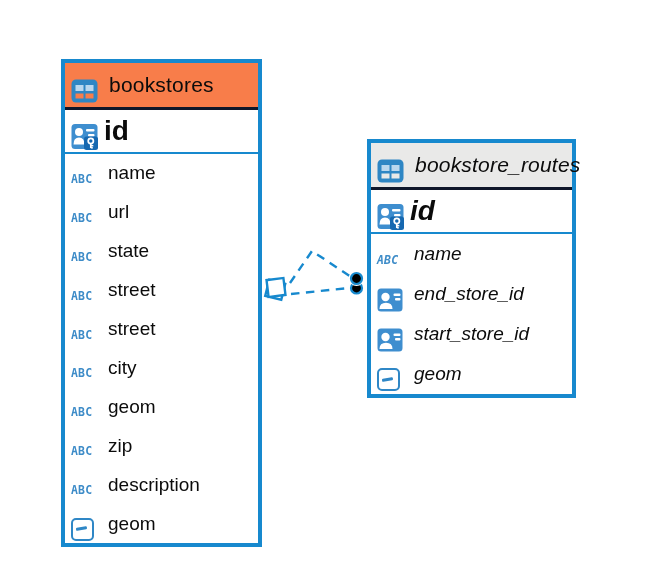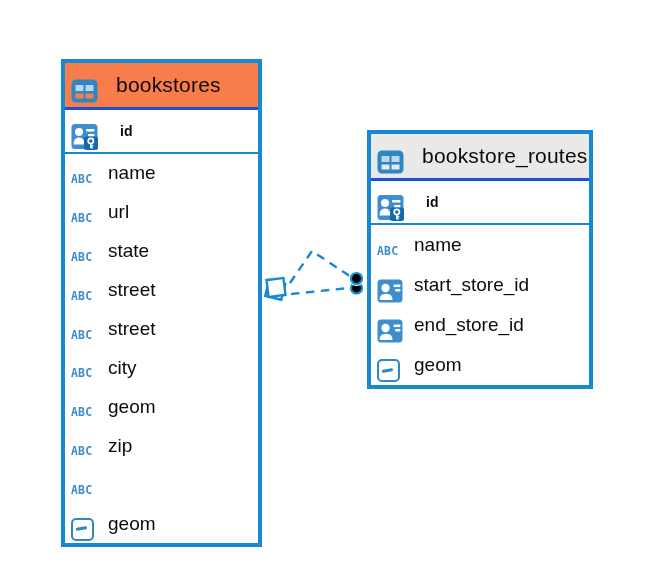--- a/index.html
+++ b/index.html
@@ -6,30 +6,30 @@
   *{box-sizing:border-box;}
   #canvas{
     position:relative;width:654px;height:570px;background:#ffffff;overflow:hidden;
     font-family:"Liberation Sans","DejaVu Sans",sans-serif;color:#0b0b0b;
   }
   .erd-table{
     position:absolute;background:#ffffff;border:4px solid #1789ce;
     display:flex;flex-direction:column;z-index:2;
   }
   #tbl-bookstores{left:61px;top:59px;width:201px;height:488px;}
-  #tbl-bookstore-routes{left:367px;top:130px;width:226px;height:259px;}
+  #tbl-bookstore-routes{left:367px;top:139px;width:209px;height:259px;font-style:italic;}
   .thead{
-    display:flex;align-items:center;gap:16px;padding:0 6px;height:47px;flex:none;
-    border-bottom:3px solid #1d4ed8;font-size:21px;letter-spacing:.2px;
+    display:flex;align-items:center;gap:9px;padding:0 6px;height:47px;flex:none;
+    border-bottom:3px solid #0f172a;font-size:21px;letter-spacing:.2px;
   }
   .thead.orange{background:#f87d4a;}
   .thead.gray{background:#e9e9e8;}
   .pkrow{
-    display:flex;align-items:center;gap:20px;padding:0 6px;height:44px;flex:none;
-    border-bottom:2px solid #1789ce;font-size:14px;font-weight:bold;
+    display:flex;align-items:center;gap:4px;padding:0 6px;height:44px;flex:none;
+    border-bottom:2px solid #1789ce;font-size:28px;font-weight:bold;
   }
   .fields{display:flex;flex-direction:column;flex:1;}
   .frow{display:flex;align-items:center;gap:8px;padding:0 6px;flex:1;font-size:19px;}
   .icel{width:29px;flex:none;display:flex;align-items:center;margin-top:11px;}
   .abc{
     font-family:"DejaVu Sans Mono","Liberation Mono",monospace;font-weight:bold;
     font-size:11.5px;color:#3e8cc8;letter-spacing:.2px;transform:scaleY(1.08);
   }
   .geomicon{
     width:23px;height:23px;border:2.6px solid #2f87c6;border-radius:5px;position:relative;display:inline-block;
@@ -122,20 +122,21 @@
       <div class="frow">
         <span class="icel">
             <span class="abc">ABC</span>
           </span>
         <span class="fname">zip</span>
       </div>
       <div class="frow">
         <span class="icel">
             <span class="abc">ABC</span>
           </span>
+        <span class="fname">description</span>
       </div>
       <div class="frow">
         <span class="icel">
             <span class="geomicon">
               <span class="dash"></span>
             </span>
           </span>
         <span class="fname">geom</span>
       </div>
     </div>
@@ -181,33 +182,33 @@
       <div class="frow">
         <span class="icel">
           <svg width="26" height="24" viewBox="0 0 26 24">
             <rect x="0.5" y="0.5" width="25" height="23" rx="3.5" fill="#3e8ecf"></rect>
             <circle cx="8.5" cy="9" r="4.2" fill="#fff"></circle>
             <path d="M2.5 21 Q2.5 14.8 9 14.8 Q15.5 14.8 15.5 21 Z" fill="#fff"></path>
             <rect x="16.5" y="5.5" width="7" height="2.6" rx="1" fill="#fff"></rect>
             <rect x="18" y="10" width="5.5" height="2.6" rx="1" fill="#fff"></rect>
           </svg>
         </span>
-        <span class="fname">start_store_id</span>
+        <span class="fname">end_store_id</span>
       </div>
       <div class="frow">
         <span class="icel">
           <svg width="26" height="24" viewBox="0 0 26 24">
             <rect x="0.5" y="0.5" width="25" height="23" rx="3.5" fill="#3e8ecf"></rect>
             <circle cx="8.5" cy="9" r="4.2" fill="#fff"></circle>
             <path d="M2.5 21 Q2.5 14.8 9 14.8 Q15.5 14.8 15.5 21 Z" fill="#fff"></path>
             <rect x="16.5" y="5.5" width="7" height="2.6" rx="1" fill="#fff"></rect>
             <rect x="18" y="10" width="5.5" height="2.6" rx="1" fill="#fff"></rect>
           </svg>
         </span>
-        <span class="fname">end_store_id</span>
+        <span class="fname">start_store_id</span>
       </div>
       <div class="frow">
         <span class="icel">
             <span class="geomicon">
               <span class="dash"></span>
             </span>
           </span>
         <span class="fname">geom</span>
       </div>
     </div>

